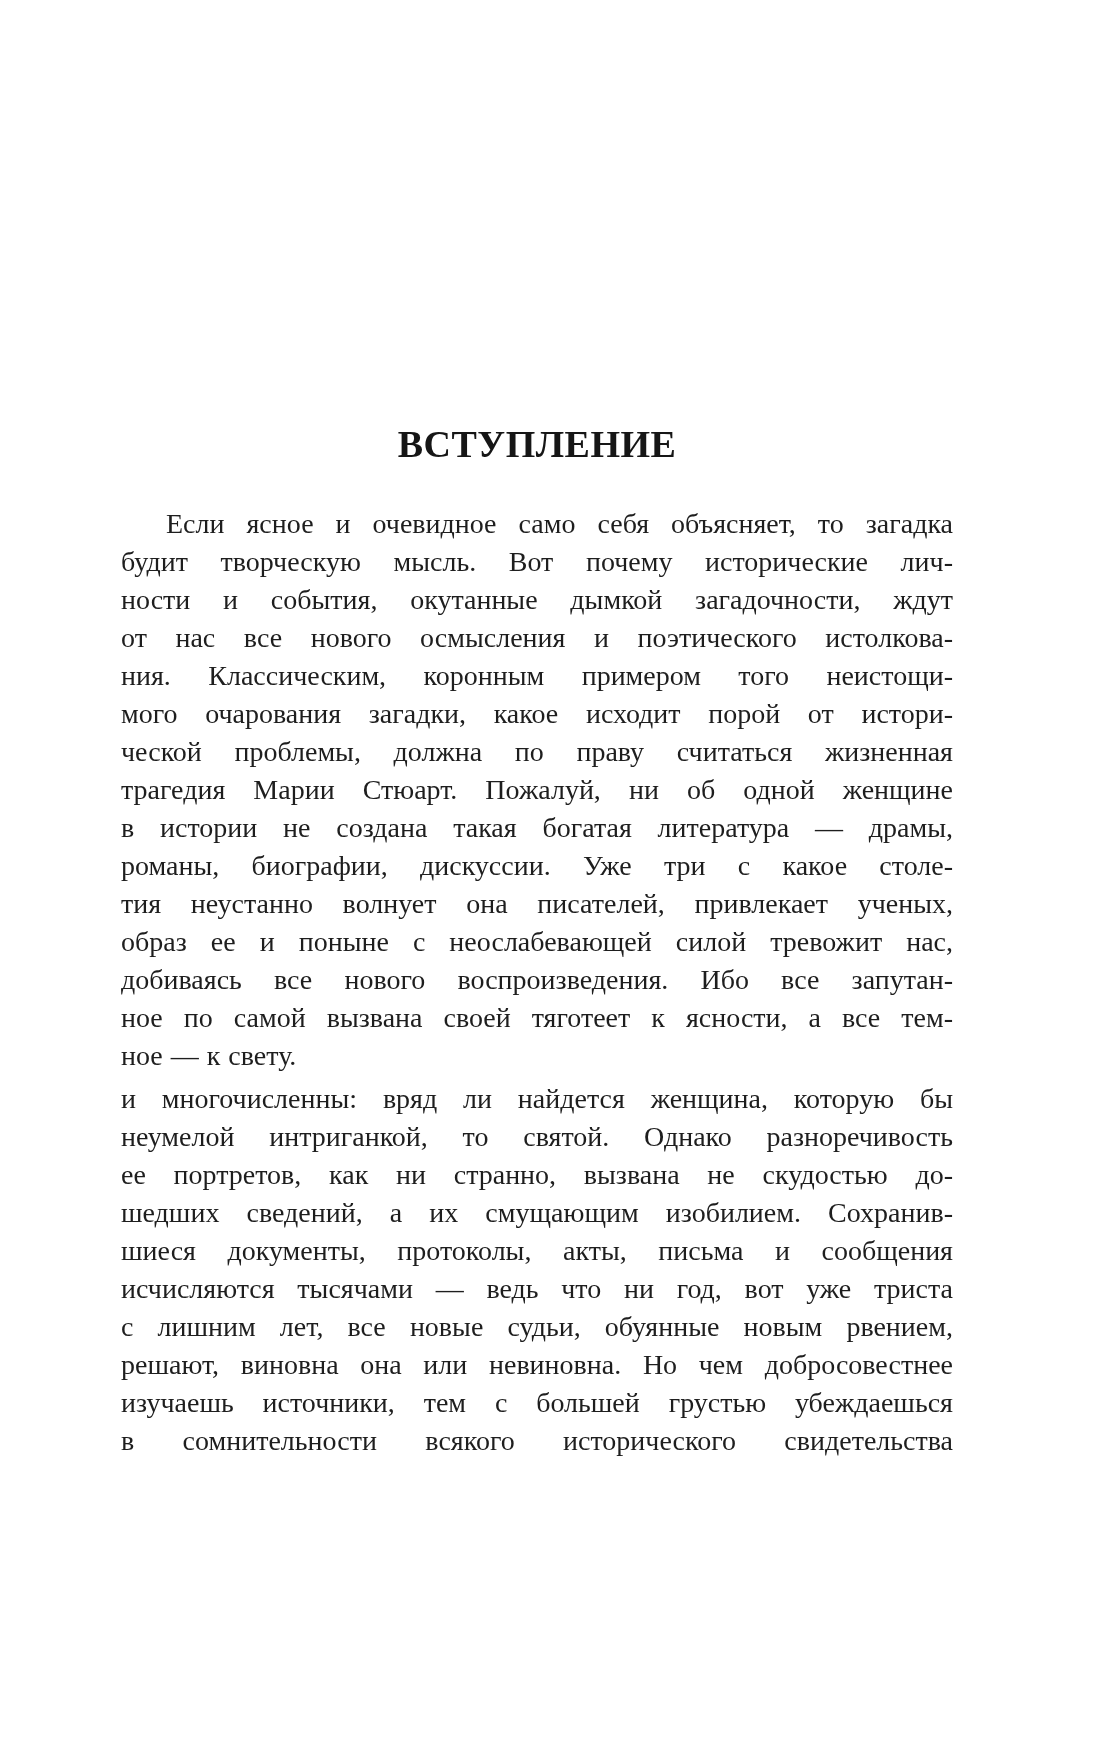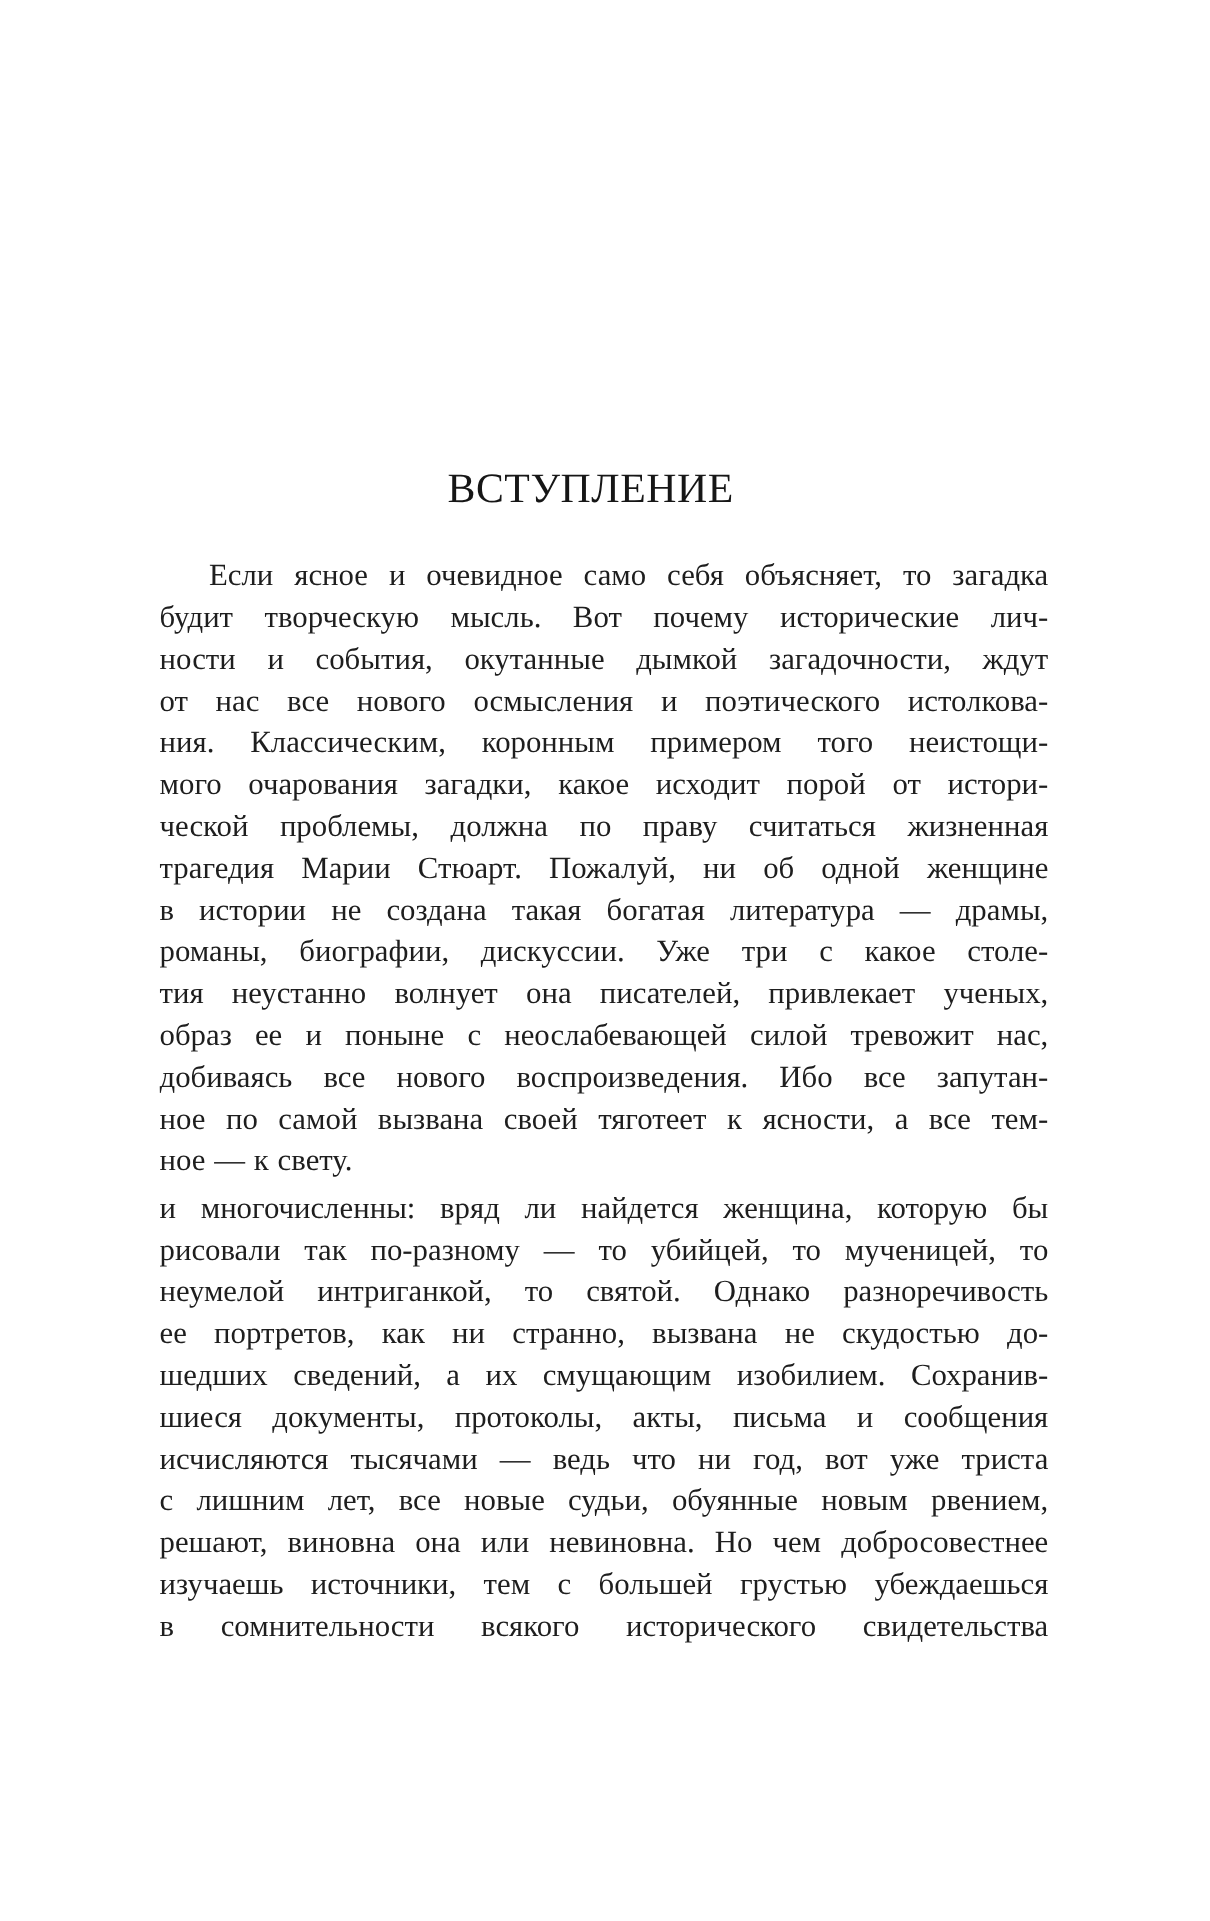--- a/index.html
+++ b/index.html
@@ -18,30 +18,29 @@
   }
   .text-block {
     position: absolute;
     left: 121px;
     top: 421px;
     width: 832px;
   }
   .chapter-title {
     margin: 0;
     font-size: 38px;
-    font-weight: 400;
+    font-weight: 700;
     line-height: 46px;
     text-align: center;
     letter-spacing: 0.5px;
     color: #161616;
   }
   .paragraphs {
     margin-top: 38px;
     font-size: 28px;
-    margin-left: 24px;
   }
   .paragraph + .paragraph {
     margin-top: 5px;
   }
   .line {
     height: 38px;
     line-height: 38px;
     text-align: justify;
     text-align-last: justify;
     overflow: hidden;
@@ -73,21 +72,20 @@
           <div class="line">в истории не создана такая богатая литература — драмы,</div>
           <div class="line">романы, биографии, дискуссии. Уже три с какое столе-</div>
           <div class="line">тия неустанно волнует она писателей, привлекает ученых,</div>
           <div class="line">образ ее и поныне с неослабевающей силой тревожит нас,</div>
           <div class="line">добиваясь все нового воспроизведения. Ибо все запутан-</div>
           <div class="line">ное по самой вызвана своей тяготеет к ясности, а все тем-</div>
           <div class="line no-stretch">ное — к свету.</div>
         </div>
         <div class="paragraph">
           <div class="line">и многочисленны: вряд ли найдется женщина, которую бы</div>
-          <div class="line">рисовали так по-разному — то убийцей, то мученицей, то</div>
           <div class="line">неумелой интриганкой, то святой. Однако разноречивость</div>
           <div class="line">ее портретов, как ни странно, вызвана не скудостью до-</div>
           <div class="line">шедших сведений, а их смущающим изобилием. Сохранив-</div>
           <div class="line">шиеся документы, протоколы, акты, письма и сообщения</div>
           <div class="line">исчисляются тысячами — ведь что ни год, вот уже триста</div>
           <div class="line">с лишним лет, все новые судьи, обуянные новым рвением,</div>
           <div class="line">решают, виновна она или невиновна. Но чем добросовестнее</div>
           <div class="line">изучаешь источники, тем с большей грустью убеждаешься</div>
           <div class="line">в сомнительности всякого исторического свидетельства</div>
         </div>

